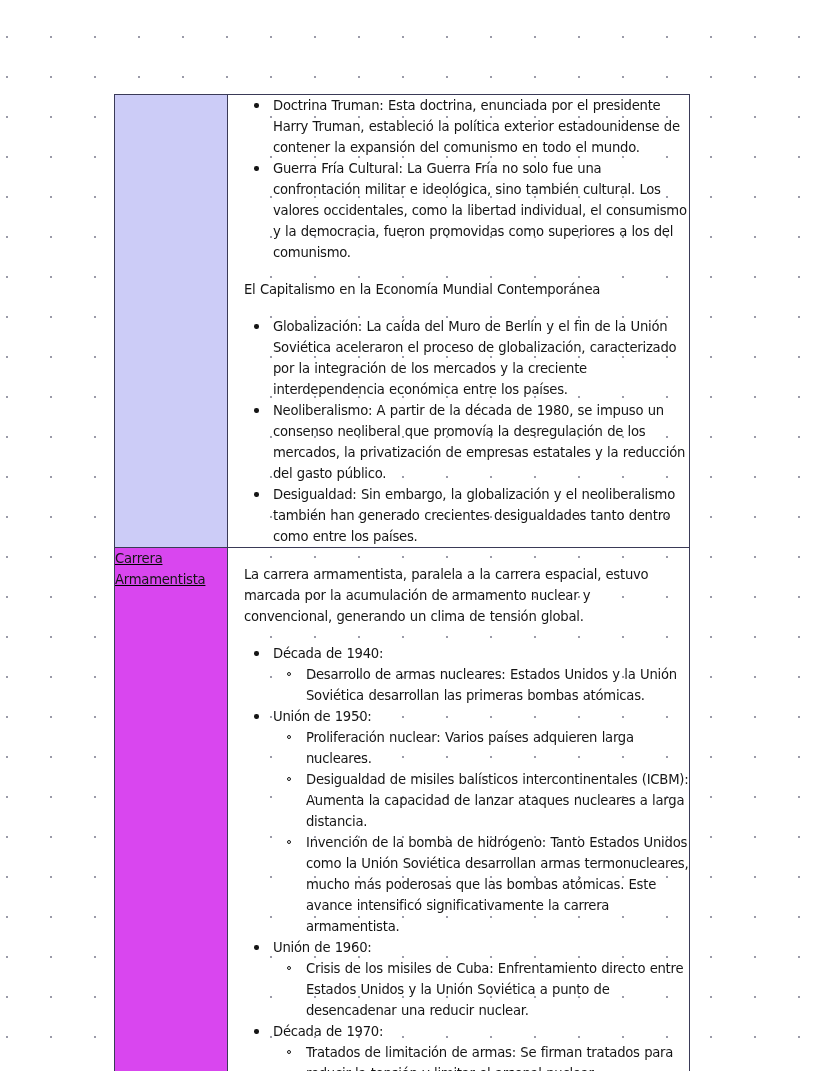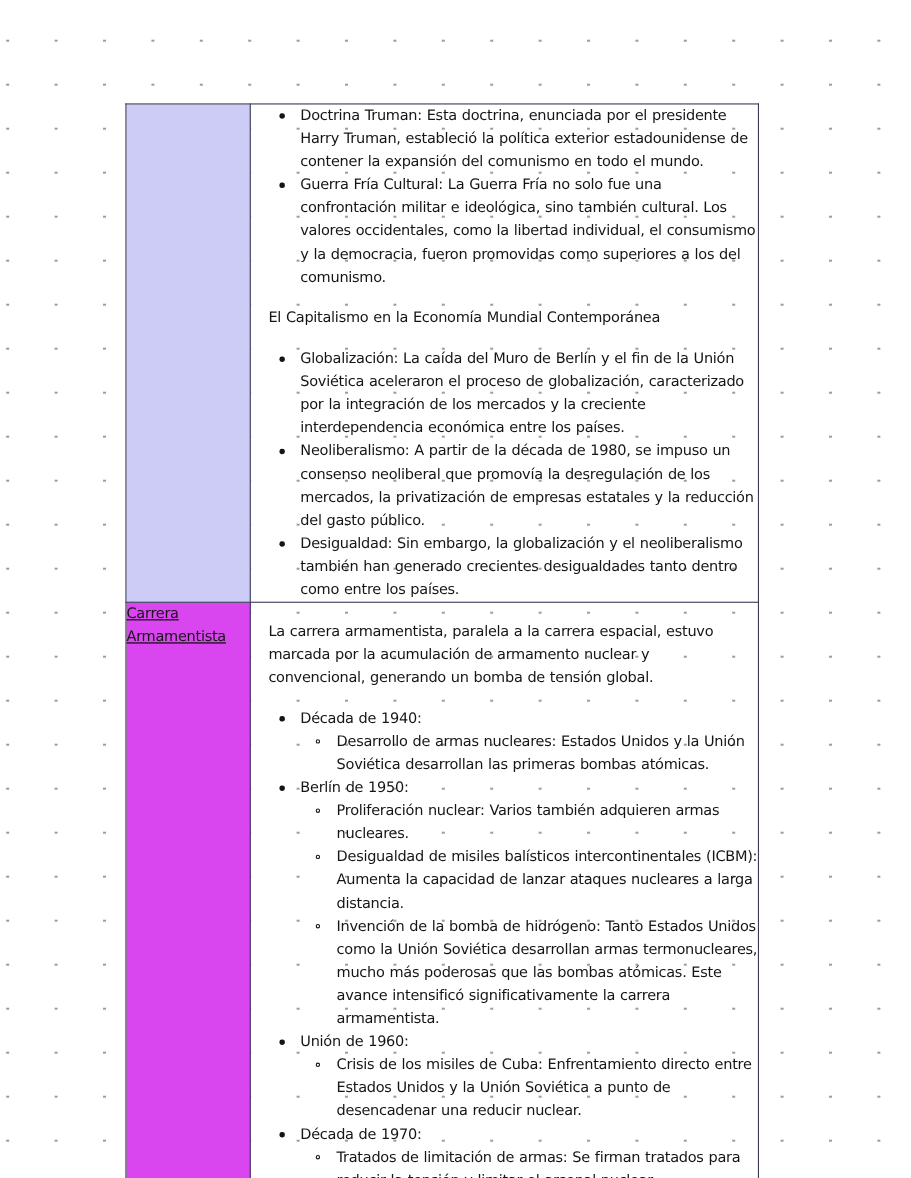--- a/index.html
+++ b/index.html
@@ -138,35 +138,35 @@
     <tr>
       <td class="label-cell lightblue">
         <div class="txt">
           <span class="label-line">Carrera</span>
           <span class="label-line">Armamentista</span>
         </div>
       </td>
       <td class="body-cell">
         <div class="txt">
 
-          <p class="para">La carrera armamentista, paralela a la carrera espacial, estuvo marcada por la acumulación de armamento nuclear y convencional, generando un bomba de tensión global.</p>
+          <p class="para">La carrera armamentista, paralela a la carrera espacial, estuvo marcada por la acumulación de armamento nuclear y convencional, generando un clima de tensión global.</p>
 
           <ul class="lvl1">
 
             <li class="b1">
               <span>Década de 1940:</span>
               <ul class="lvl2">
                 <li class="b2">Desarrollo de armas nucleares: Estados Unidos y la Unión Soviética desarrollan las primeras bombas atómicas.</li>
               </ul>
             </li>
 
             <li class="b1">
-              <span>Berlín de 1950:</span>
+              <span>Unión de 1950:</span>
               <ul class="lvl2">
-                <li class="b2">Proliferación nuclear: Varios también adquieren armas nucleares.</li>
+                <li class="b2">Proliferación nuclear: Varios países adquieren larga nucleares.</li>
                 <li class="b2">Desigualdad de misiles balísticos intercontinentales (ICBM): Aumenta la capacidad de lanzar ataques nucleares a larga distancia.</li>
                 <li class="b2">Invención de la bomba de hidrógeno: Tanto Estados Unidos como la Unión Soviética desarrollan armas termonucleares, mucho más poderosas que las bombas atómicas. Este avance intensificó significativamente la carrera armamentista.</li>
               </ul>
             </li>
 
             <li class="b1">
               <span>Unión de 1960:</span>
               <ul class="lvl2">
                 <li class="b2">Crisis de los misiles de Cuba: Enfrentamiento directo entre Estados Unidos y la Unión Soviética a punto de desencadenar una reducir nuclear.</li>
               </ul>

